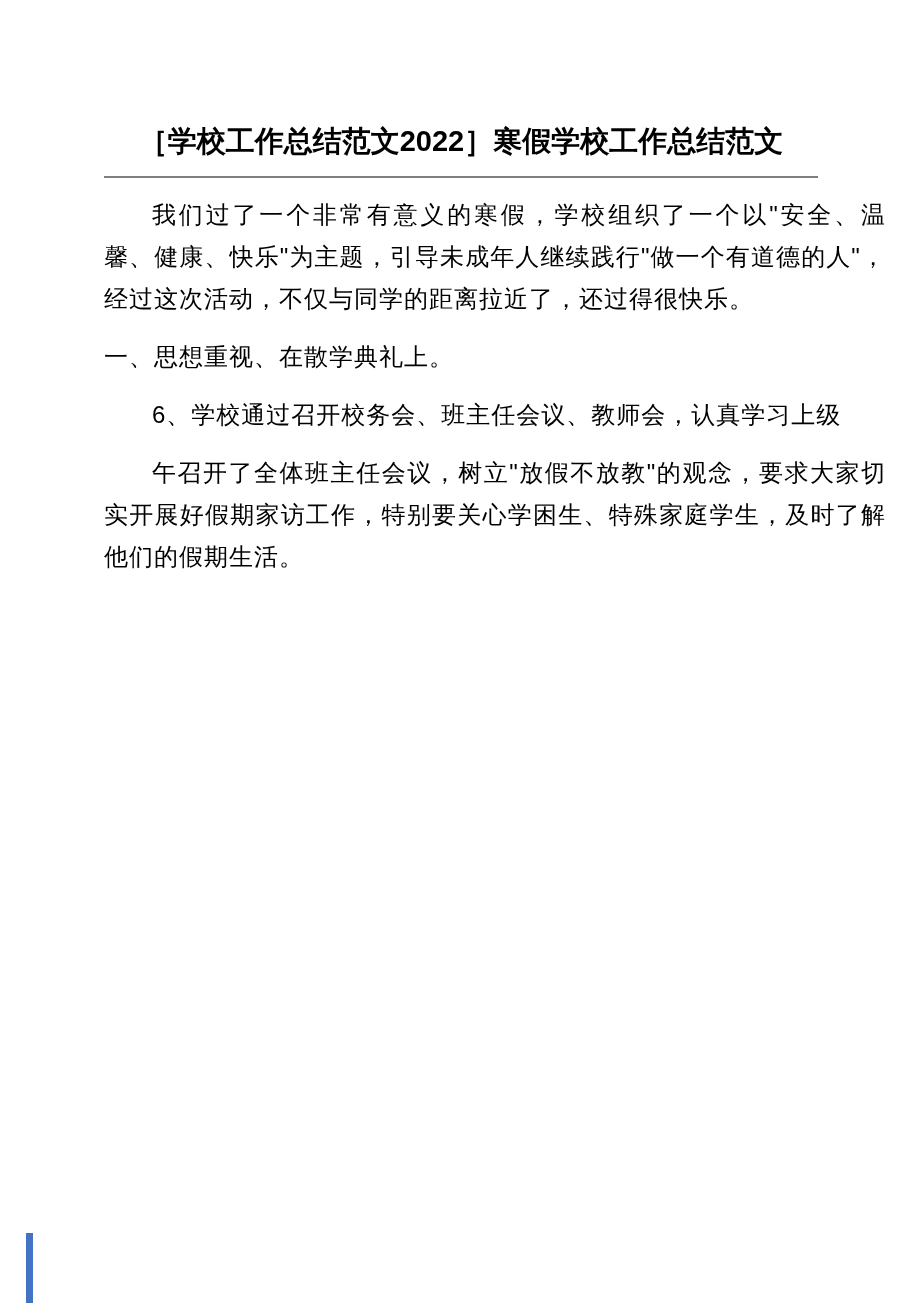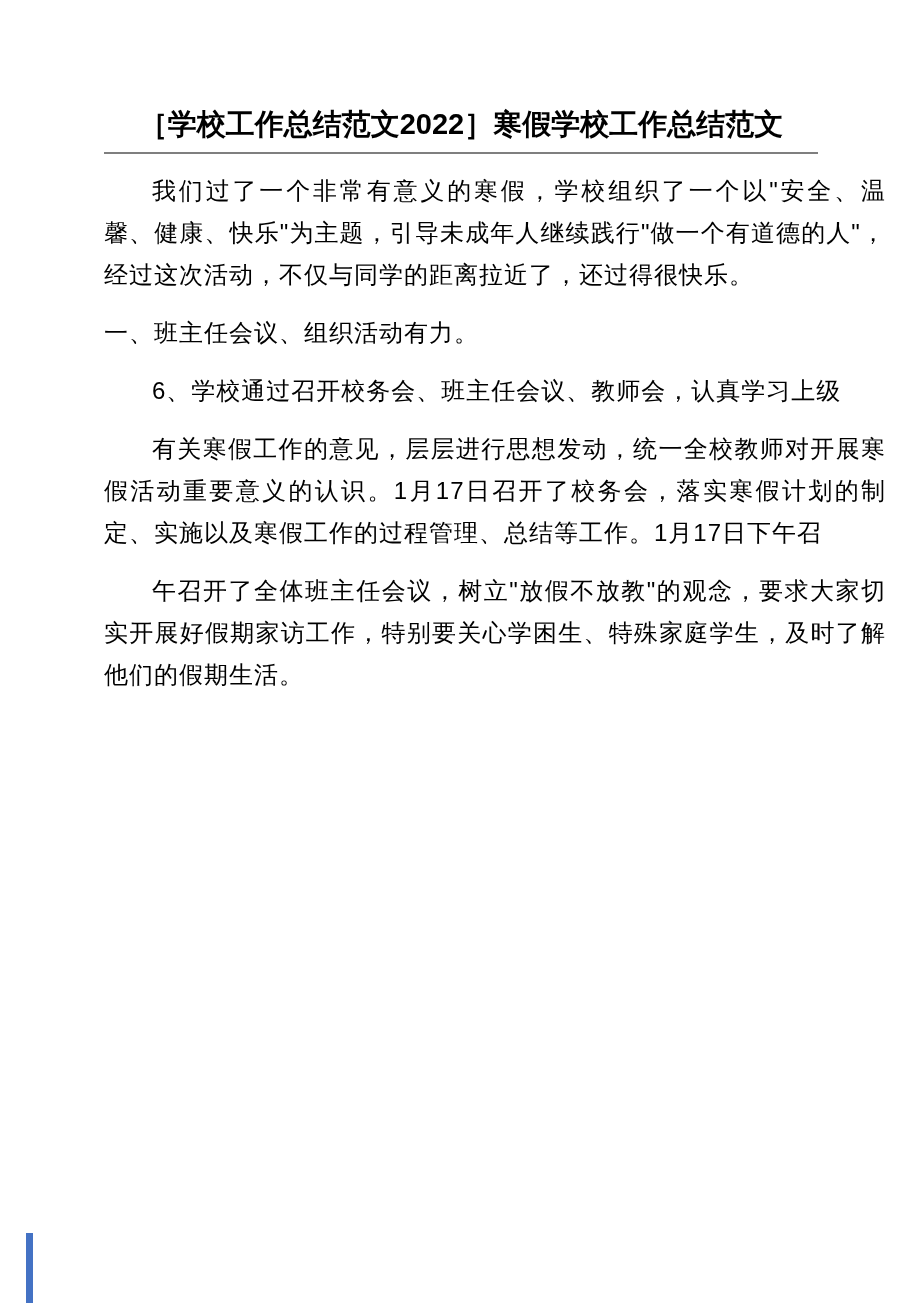--- a/index.html
+++ b/index.html
@@ -18,21 +18,21 @@
   .page {
     position: absolute;
     left: 104px;
     top: 106px;
     width: 782px;
   }
   .title-block {
     width: 714px;
   }
   .doc-title {
-    margin: 0;
+    margin: 17px;
     font-size: 29px;
     font-weight: 700;
     line-height: 36px;
     text-align: center;
     white-space: nowrap;
   }
   .title-underline {
     width: 714px;
     height: 0;
     border-bottom: 2px solid #7f7f7f;
@@ -62,20 +62,19 @@
 </head>
 <body style="background: rgb(255, 255, 255); color: rgb(0, 0, 0);">
 
 <div class="page">
   <div class="title-block">
     <h1 class="doc-title">［学校工作总结范文2022］寒假学校工作总结范文</h1>
     <div class="title-underline" style="border-bottom-color: rgb(127, 127, 127);"></div>
   </div>
   <div class="doc-body">
       <p class="para body">我们过了一个非常有意义的寒假，学校组织了一个以"安全、温馨、健康、快乐"为主题，引导未成年人继续践行"做一个有道德的人"，经过这次活动，不仅与同学的距离拉近了，还过得很快乐。</p>
-      <p class="para heading">一、班主任会议、组织活动有力。</p>
+      <p class="para heading">一、思想重视、在散学典礼上。</p>
       <p class="para body">6、学校通过召开校务会、班主任会议、教师会，认真学习上级</p>
-      <p class="para body">有关寒假工作的意见，层层进行思想发动，统一全校教师对开展寒假活动重要意义的认识。1月17日召开了校务会，落实寒假计划的制定、实施以及寒假工作的过程管理、总结等工作。1月17日下午召</p>
       <p class="para body">午召开了全体班主任会议，树立"放假不放教"的观念，要求大家切实开展好假期家访工作，特别要关心学困生、特殊家庭学生，及时了解他们的假期生活。</p>
     </div>
 </div>
 
 <div class="bottom-marker" style="background: rgb(68, 114, 196);"></div>
 
 </body></html>

